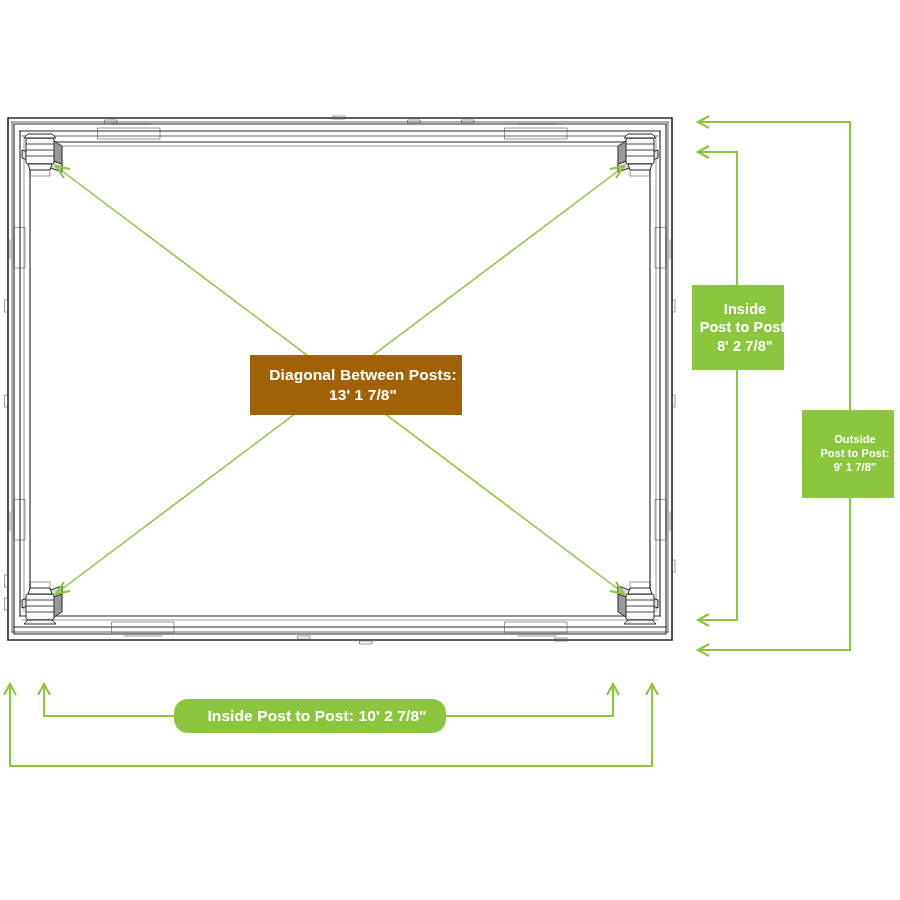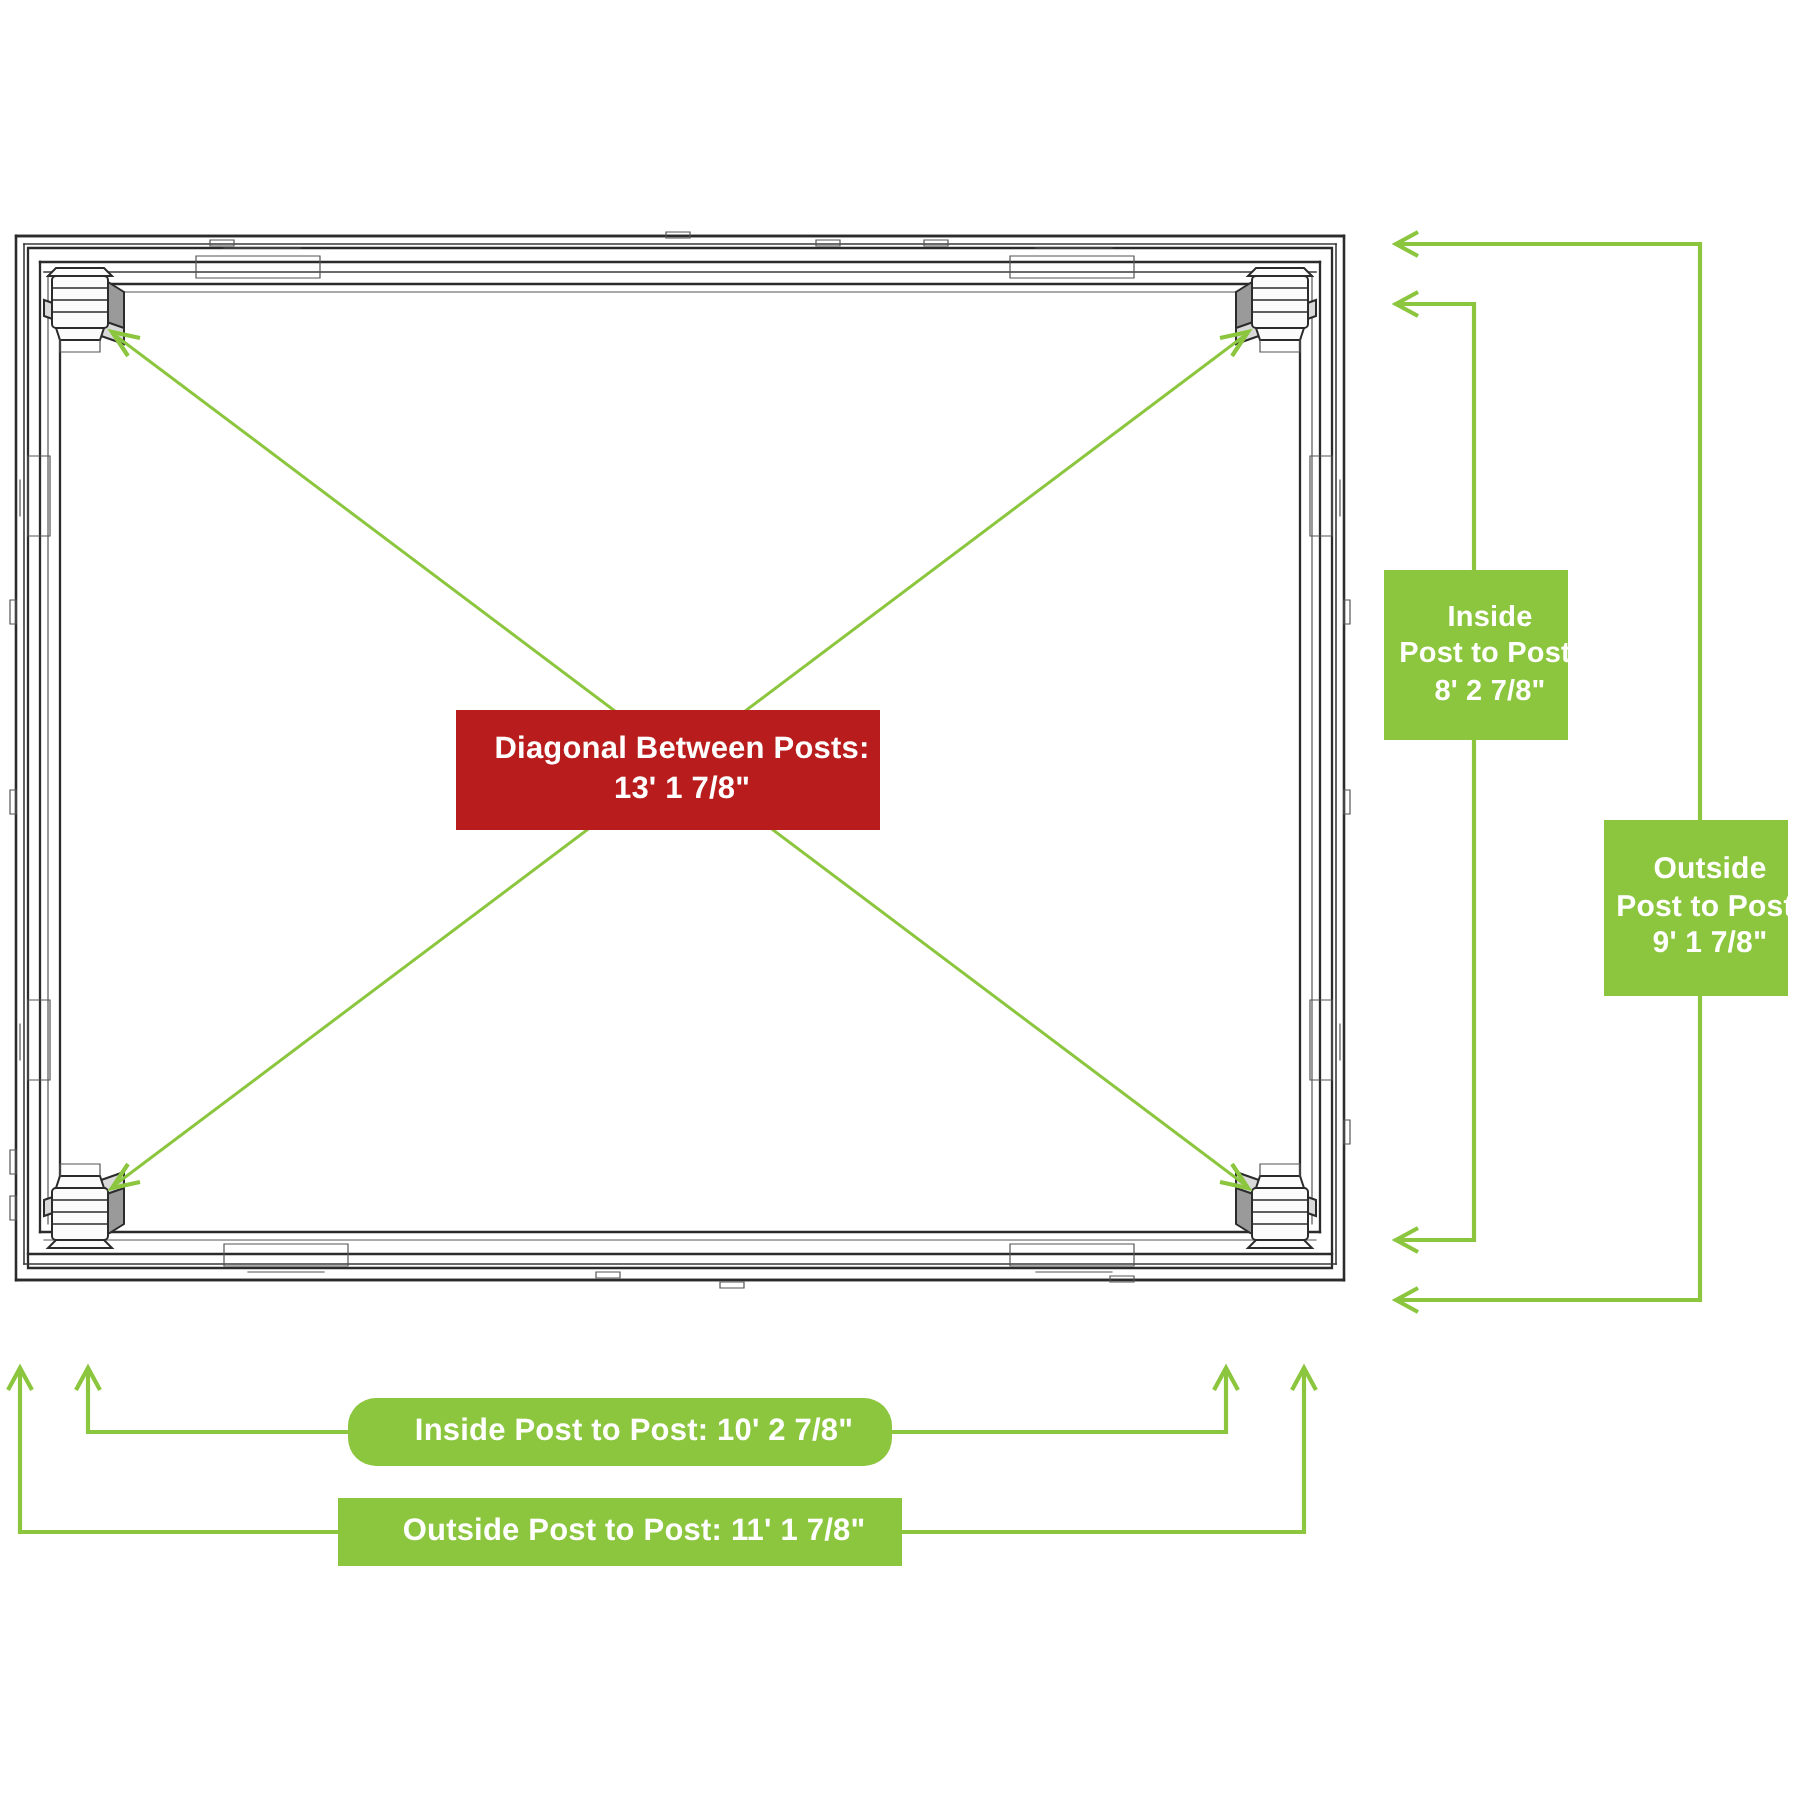--- a/index.html
+++ b/index.html
@@ -116,21 +116,21 @@
     top: 285px;
     width: 92px;
     height: 85px;
     font-size: 14.5px;
   }
   #label-right-outside {
     left: 802px;
     top: 410px;
     width: 92px;
     height: 88px;
-    font-size: 15px;
+    font-size: 11px;
   }
   #label-bottom-inside {
     left: 174px;
     top: 699px;
     width: 272px;
     height: 34px;
     font-size: 15.5px;
   }
   #label-bottom-outside {
     left: 169px;
@@ -311,38 +311,35 @@
         <path class="dim-arrow" stroke="#8CC63F" d="M 646,695 L 652,684 L 658,695"></path>
 
         <path class="dim-line" stroke="#8CC63F" d="M 44,686 L 44,716 L 613,716 L 613,686"></path>
         <path class="dim-arrow" stroke="#8CC63F" d="M 38,695 L 44,684 L 50,695"></path>
         <path class="dim-arrow" stroke="#8CC63F" d="M 607,695 L 613,684 L 619,695"></path>
       </g>
 
     </g>
   </svg>
 
-  <div class="label-box" id="label-diagonal" style="background:#b91c1c;">
+  <div class="label-box" id="label-diagonal" style="background:#a16207;margin-left:22px;">
     <span class="lrow">Diagonal Between Posts:</span>
     <span class="lrow">13' 1 7/8"</span>
   </div>
 
   <div class="label-box" id="label-right-inside" style="background:#8CC63F;">
     <span class="lrow">Inside</span>
     <span class="lrow">Post to Post:</span>
     <span class="lrow">8' 2 7/8"</span>
   </div>
 
   <div class="label-box" id="label-right-outside" style="background:#8CC63F;">
     <span class="lrow">Outside</span>
     <span class="lrow">Post to Post:</span>
     <span class="lrow">9' 1 7/8"</span>
   </div>
 
   <div class="label-box" id="label-bottom-inside" style="background:#8CC63F;border-radius:14px;">
     <span class="lrow">Inside Post to Post: 10' 2 7/8"</span>
   </div>
 
-  <div class="label-box" id="label-bottom-outside" style="background:#8CC63F;">
-    <span class="lrow">Outside Post to Post: 11' 1 7/8"</span>
-  </div>
 
 </div>
 
 </body></html>

